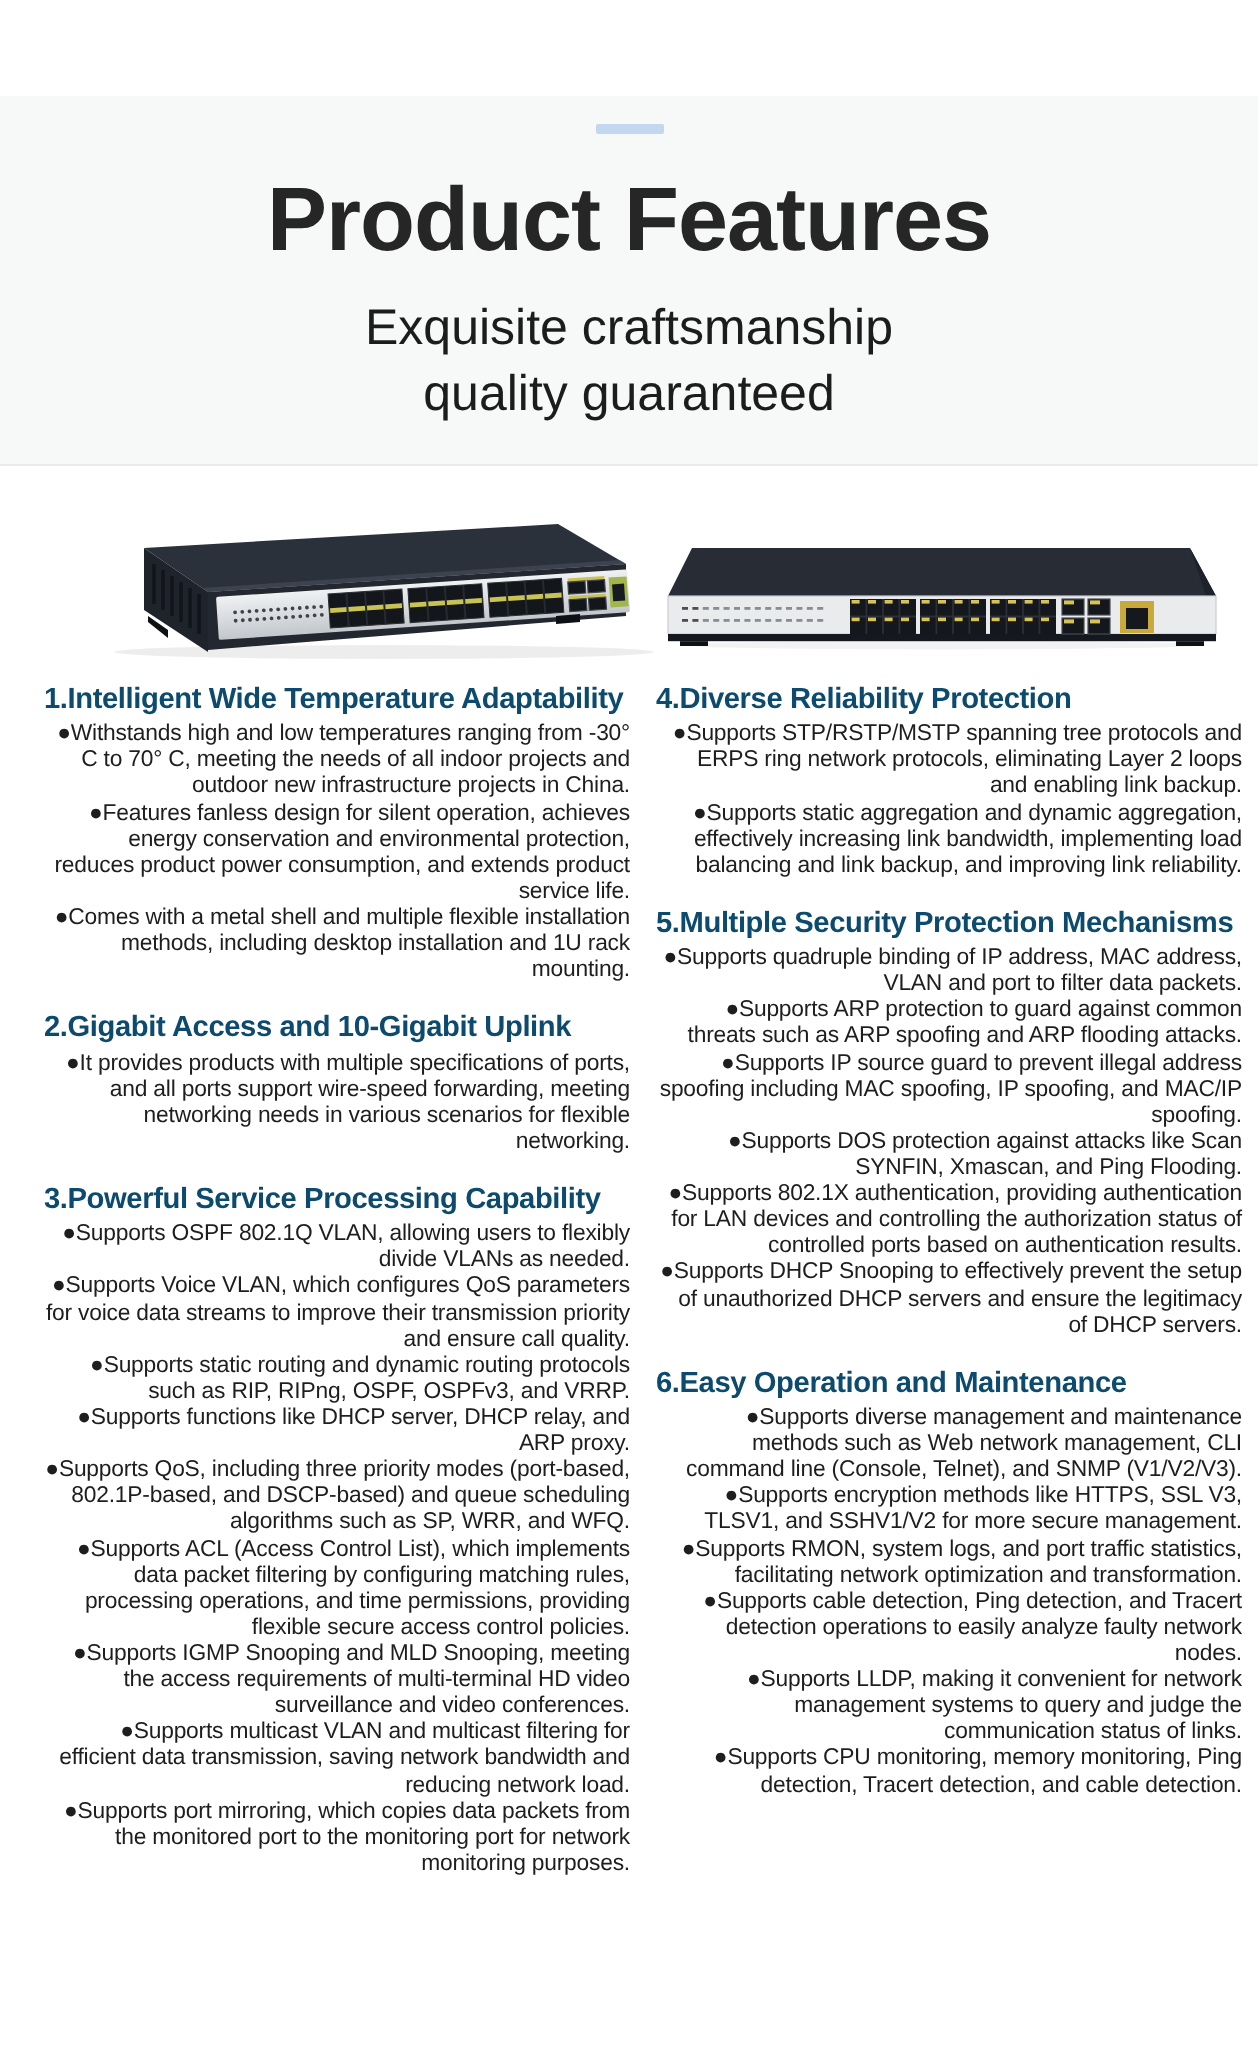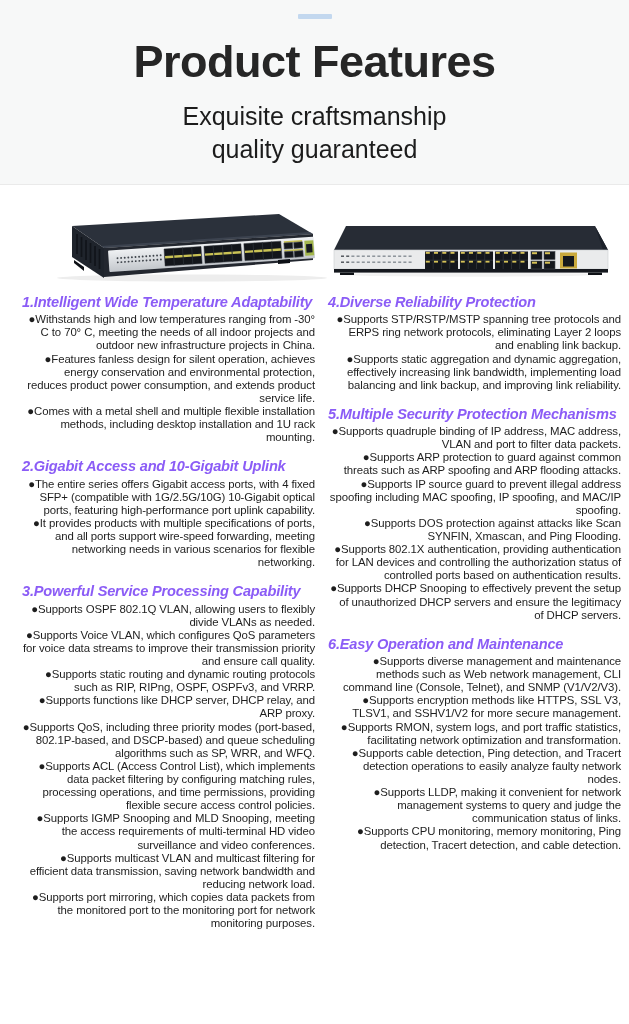--- a/index.html
+++ b/index.html
@@ -2,42 +2,42 @@
 <html><head>
 <meta charset="utf-8">
 <style>
   html,body{margin:0;padding:0;}
   body{
     width:629px;height:1024px;overflow:hidden;background:#ffffff;
     font-family:"Liberation Sans", sans-serif;color:#1d1d1d;
   }
   .hero{
     box-sizing:border-box;height:185px;background:#f7f8f8;
-    border-bottom:1px solid #eaeaea;text-align:center;padding-top:14px;
+    border-bottom:1px solid #eaeaea;text-align:center;padding-top:14px;margin-top:48px;
   }
   .dash{width:34px;height:5px;margin:0 auto;border-radius:1px;background:#c3d8ef;}
   .title{
     font-size:45px;font-weight:bold;color:#262626;margin:19px 0 0;
     letter-spacing:-0.5px;line-height:1.08;
   }
   .subtitle{font-size:25px;color:#1c1c1c;margin:13px 0 0;line-height:1.32;font-weight:normal;}
   .products{
     box-sizing:border-box;height:108px;display:flex;align-items:flex-start;
     justify-content:space-between;padding:0 20px 0 42px;
   }
   .sw-left{margin-top:26px;}
   .sw-right{margin-top:38px;}
   .columns{
     display:grid;grid-template-columns:1fr 1fr;column-gap:13px;
     padding:0 8px 0 22px;
   }
   .feature-section{margin-bottom:13px;}
   .sec-title{
-    font-size:14.6px;font-weight:bold;color:#8b5cf6;margin:0 0 2px;
-    letter-spacing:-0.2px;line-height:1.25;font-style:italic;
+    font-size:14.6px;font-weight:bold;color:#0c4a6e;margin:0 0 2px;
+    letter-spacing:-0.2px;line-height:1.25;
   }
   .bullet{
     margin:0;font-size:11.4px;line-height:1.15;color:#1e1e1e;
     letter-spacing:-0.1px;text-align:right;
   }
 </style>
 </head>
 <body>
 
 <div class="page">
@@ -269,21 +269,20 @@
   <main class="columns">
     <div class="col">
         <section class="feature-section">
           <h2 class="sec-title">1.Intelligent Wide Temperature Adaptability</h2>
           <p class="bullet">●Withstands high and low temperatures ranging from -30° C to 70° C, meeting the needs of all indoor projects and outdoor new infrastructure projects in China.</p>
           <p class="bullet">●Features fanless design for silent operation, achieves energy conservation and environmental protection, reduces product power consumption, and extends product service life.</p>
           <p class="bullet">●Comes with a metal shell and multiple flexible installation methods, including desktop installation and 1U rack mounting.</p>
         </section>
         <section class="feature-section">
           <h2 class="sec-title">2.Gigabit Access and 10-Gigabit Uplink</h2>
-          <p class="bullet">●The entire series offers Gigabit access ports, with 4 fixed SFP+ (compatible with 1G/2.5G/10G) 10-Gigabit optical ports, featuring high-performance port uplink capability.</p>
           <p class="bullet">●It provides products with multiple specifications of ports, and all ports support wire-speed forwarding, meeting networking needs in various scenarios for flexible networking.</p>
         </section>
         <section class="feature-section">
           <h2 class="sec-title">3.Powerful Service Processing Capability</h2>
           <p class="bullet">●Supports OSPF 802.1Q VLAN, allowing users to flexibly divide VLANs as needed.</p>
           <p class="bullet">●Supports Voice VLAN, which configures QoS parameters for voice data streams to improve their transmission priority and ensure call quality.</p>
           <p class="bullet">●Supports static routing and dynamic routing protocols such as RIP, RIPng, OSPF, OSPFv3, and VRRP.</p>
           <p class="bullet">●Supports functions like DHCP server, DHCP relay, and ARP proxy.</p>
           <p class="bullet">●Supports QoS, including three priority modes (port-based, 802.1P-based, and DSCP-based) and queue scheduling algorithms such as SP, WRR, and WFQ.</p>
           <p class="bullet">●Supports ACL (Access Control List), which implements data packet filtering by configuring matching rules, processing operations, and time permissions, providing flexible secure access control policies.</p>

